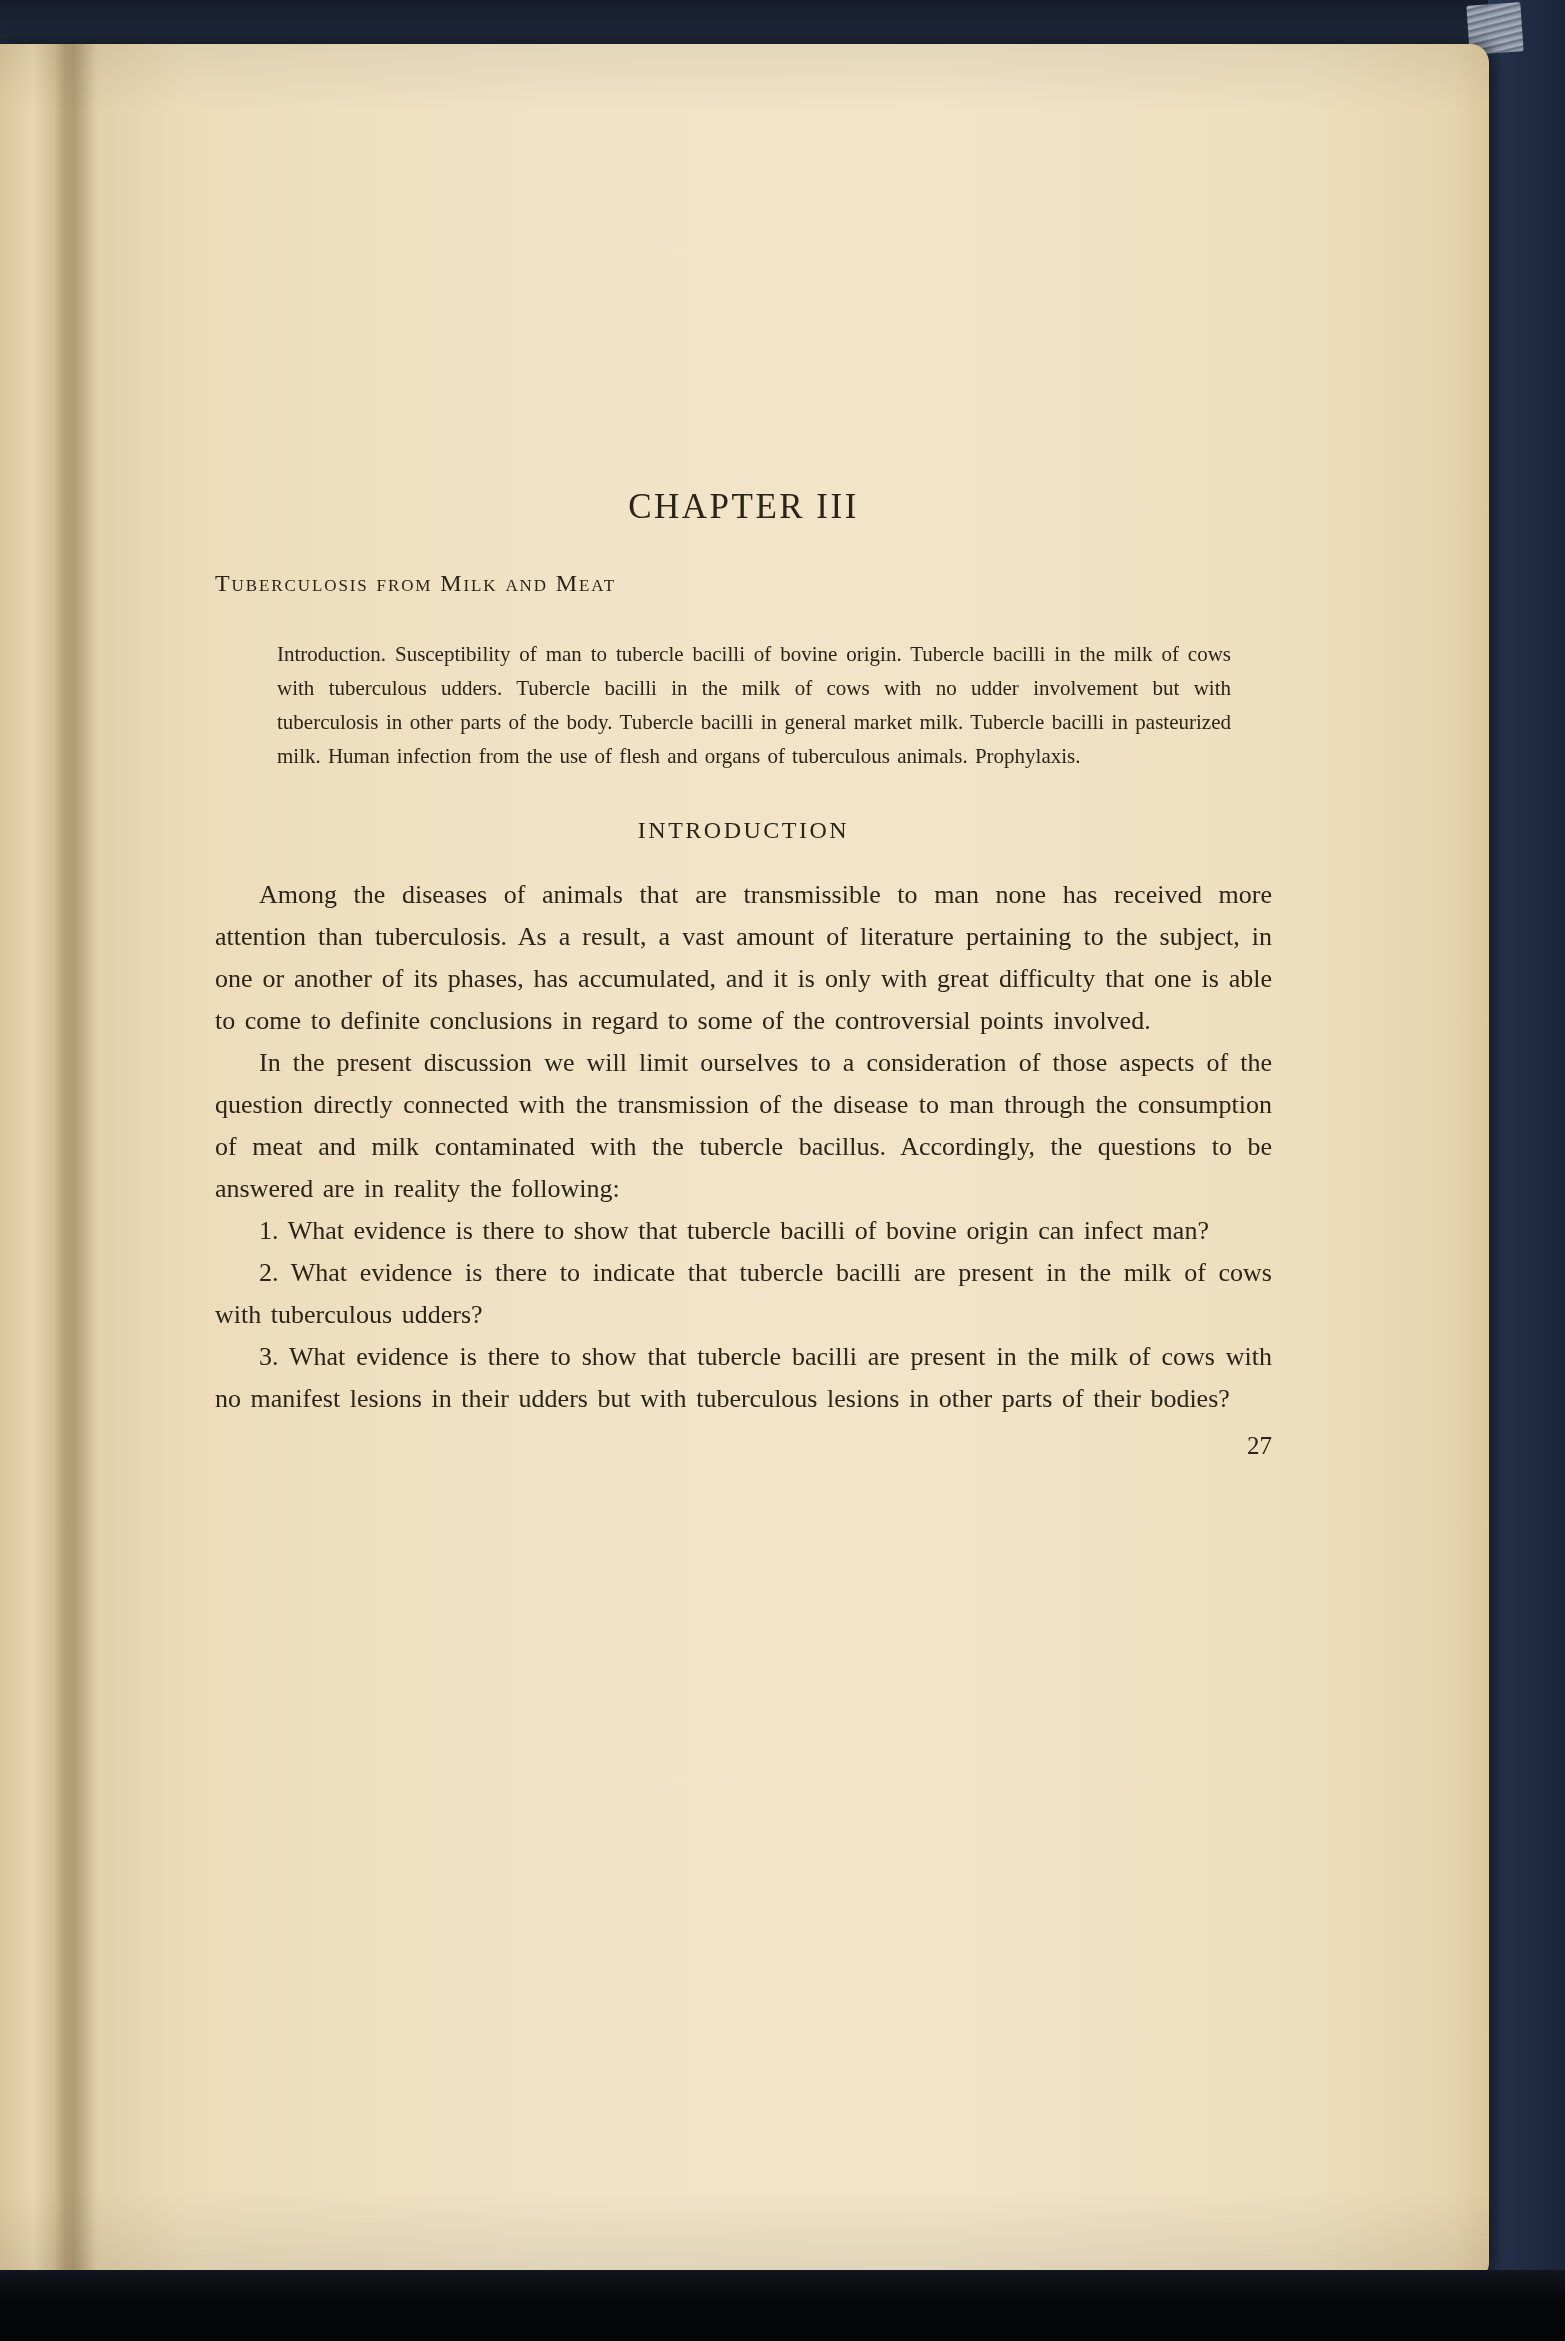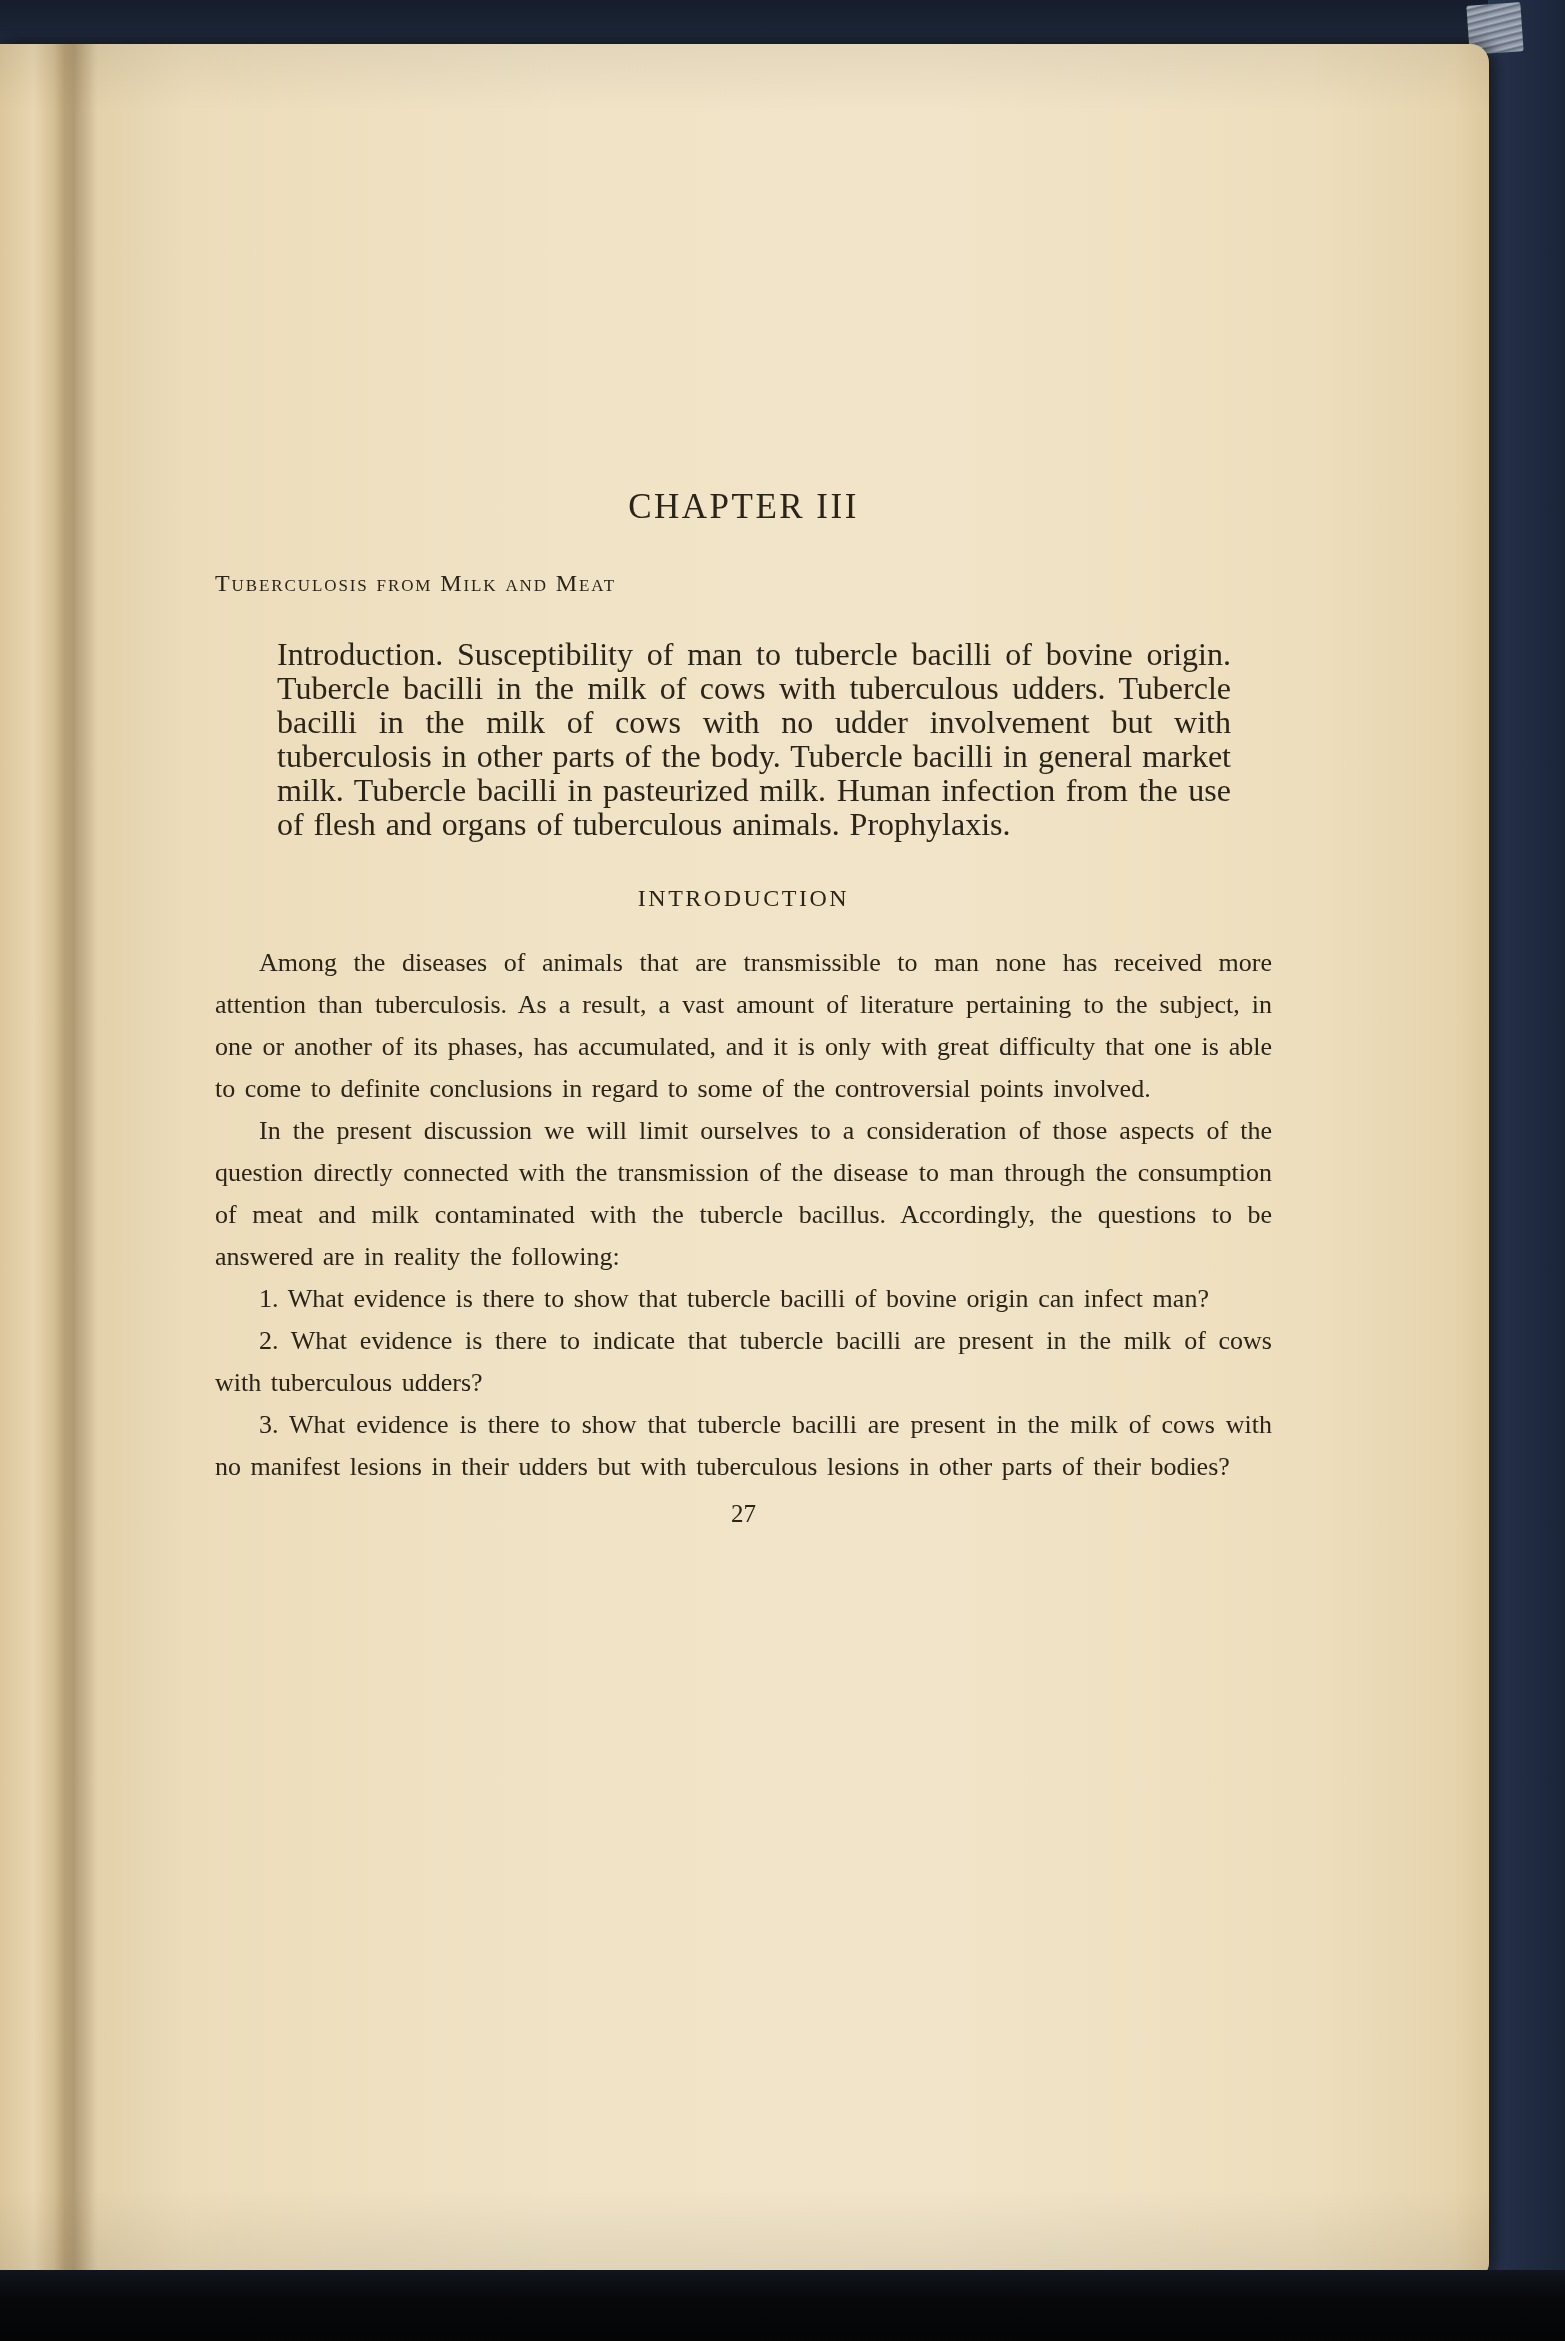--- a/index.html
+++ b/index.html
@@ -85,21 +85,21 @@
   .chapter-subtitle {
     margin: 0 0 36px 0;
     font-size: 24px;
     font-weight: normal;
     line-height: 35px;
     letter-spacing: 1.9px;
     font-variant: small-caps;
   }
   .summary-paragraph {
     margin: 0 41px 0 62px;
-    font-size: 32px;
+    font-size: 21px;
     line-height: 34px;
     text-align: justify;
     word-spacing: 1.9px;
   }
   .section-heading {
     margin: 44px 0 30px 0;
     font-size: 24px;
     font-weight: normal;
     line-height: 27.4px;
     letter-spacing: 2.5px;
@@ -109,21 +109,21 @@
     margin: 0;
     font-size: 26px;
     line-height: 42px;
     text-align: justify;
     text-indent: 44px;
     word-spacing: 3.1px;
   }
   .page-number {
     margin-top: 12.5px;
     font-size: 25px;
-    text-align: center;
+    text-align: right;
   }
 </style>
 </head>
 <body>
 
 <div class="cover-top"></div>
 <div class="cover-right"></div>
 <div class="page-edges-stack"></div>
 
 <div class="paper-page">

